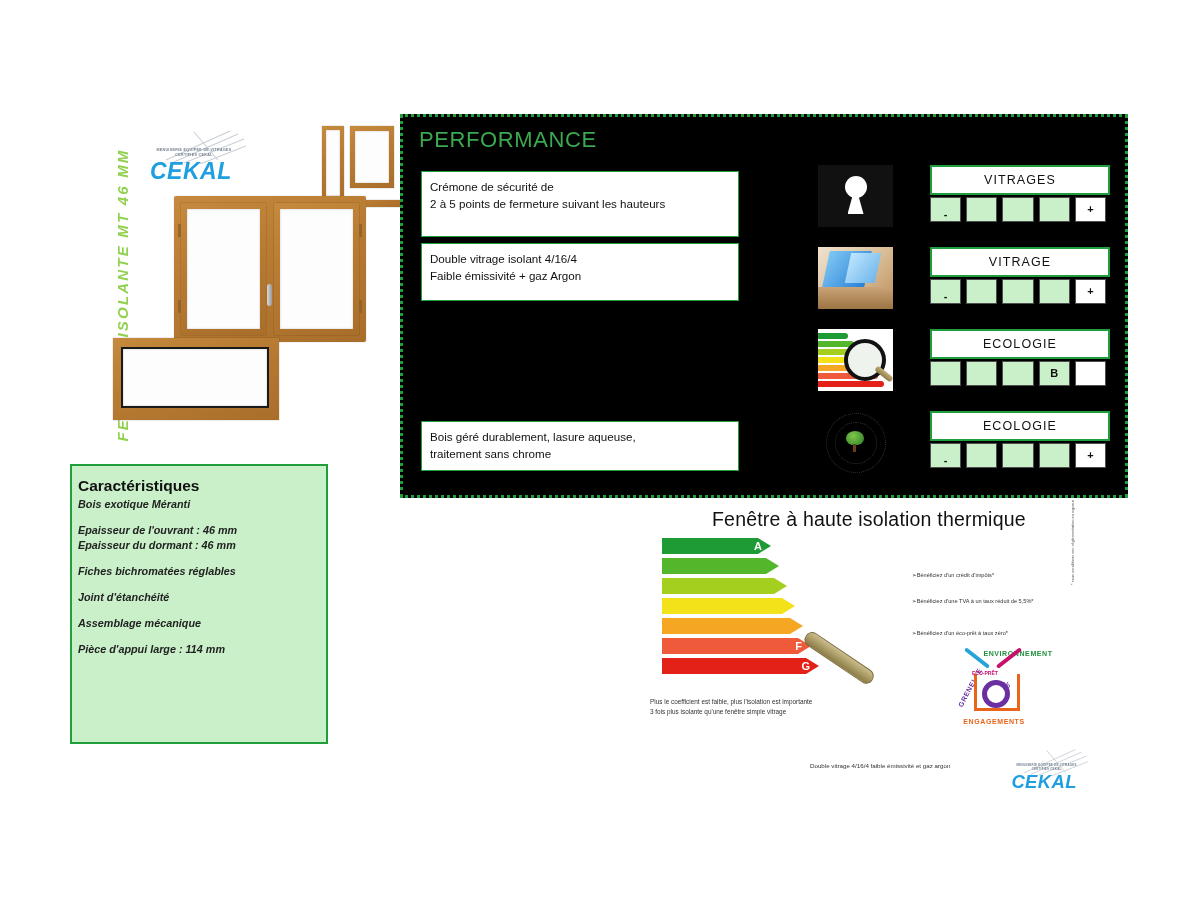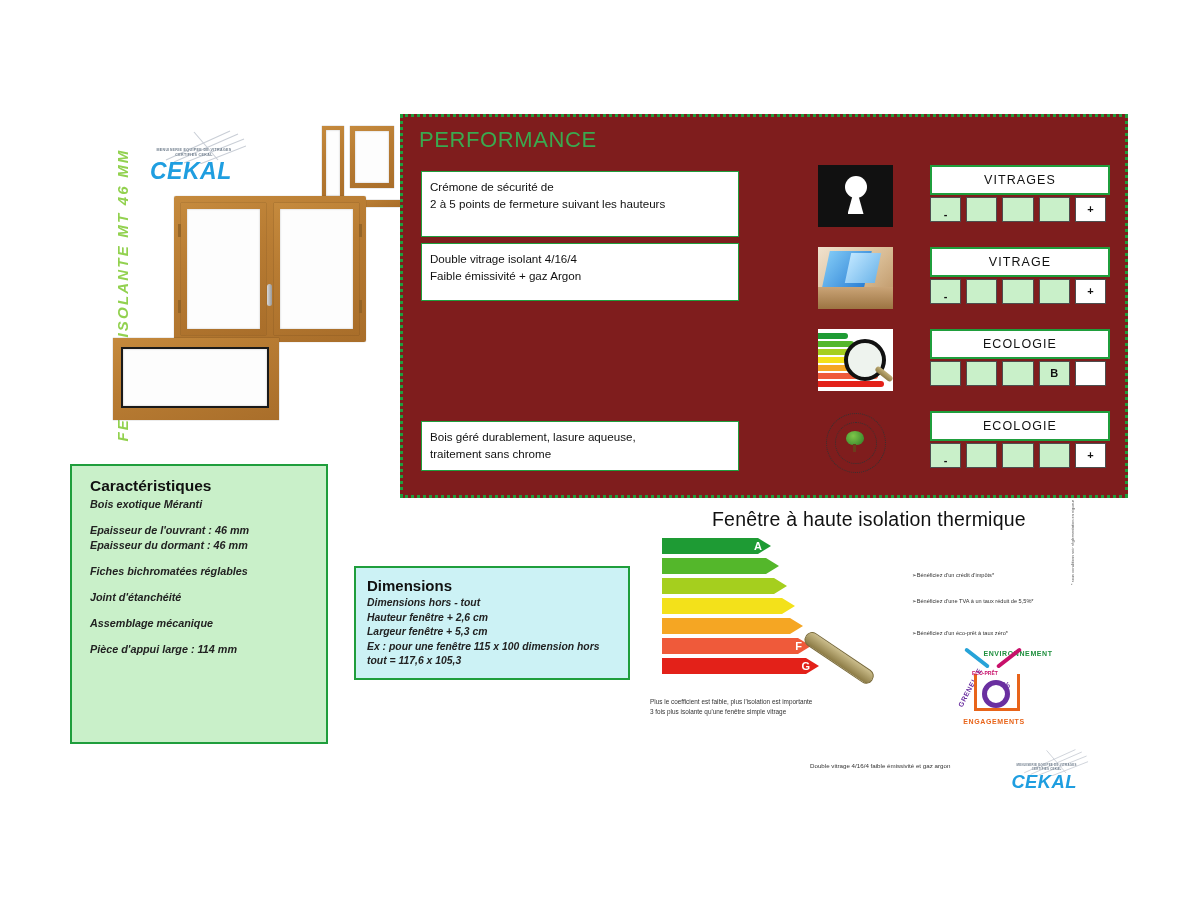--- a/index.html
+++ b/index.html
@@ -61,21 +61,21 @@
 
   
   #win-low{left:113px;top:338px;width:166px;height:82px;}
   #win-low .outer{position:absolute;inset:0;}
   #win-low .inner{position:absolute;left:8px;top:9px;right:10px;bottom:12px;background:#1a1a1a;}
   #win-low .glass{position:absolute;inset:2px;}
 
   
   #perf-panel{
     position:absolute;left:400px;top:114px;width:722px;height:378px;
-    border:3px dotted #1f9e3c;background:#7f1d1d;
+    border:3px dotted #1f9e3c;background:#000000;
   }
   #perf-title{
     position:absolute;left:16px;top:10px;
     font-size:22px;color:#3aa94f;letter-spacing:.6px;
   }
   .perf-box{
     position:absolute;left:18px;width:318px;
     border:1.6px solid #1f9e3c;background:#ffffff;
     padding:7px 8px 6px 8px;box-sizing:border-box;
     font-size:11.6px;line-height:16.5px;color:#111;
@@ -139,21 +139,21 @@
   }
   .th-eco .tree{
     position:absolute;left:28px;top:20px;width:18px;height:14px;border-radius:50% 50% 45% 45%;
     background:radial-gradient(circle at 40% 35%,#7ec64a,#2e7d26);
   }
   .th-eco .trunk{position:absolute;left:35px;top:33px;width:3px;height:8px;background:#6b3d1b;}
 
   
   #carac{
     position:absolute;left:70px;top:464px;width:258px;height:280px;
-    border:2px solid #1f9e3c;background:#c9f0c9;box-sizing:border-box;padding:11px 18px;
+    border:2px solid #1f9e3c;background:#c9f0c9;box-sizing:border-box;padding:11px 6px;
   }
   #carac h3{margin:0 0 2px 0;font-size:15.5px;color:#111;}
   #carac .ln{font-size:10.8px;font-style:italic;font-weight:bold;color:#222;line-height:15px;}
   #carac .gap{height:11px;}
 
   
   #dims{
     position:absolute;left:354px;top:566px;width:276px;height:114px;
     border:2px solid #1f9e3c;background:#ccf2f5;box-sizing:border-box;padding:9px 11px;
   }
@@ -373,27 +373,20 @@
     <div class="gap"></div>
     <div class="ln">Fiches bichromatées réglables</div>
     <div class="gap"></div>
     <div class="ln">Joint d'étanchéité</div>
     <div class="gap"></div>
     <div class="ln">Assemblage mécanique</div>
     <div class="gap"></div>
     <div class="ln">Pièce d'appui large : 114 mm</div>
   </div>
 
-  <div id="dims">
-    <h3>Dimensions</h3>
-    <div class="ln">Dimensions hors - tout</div>
-    <div class="ln">Hauteur fenêtre + 2,6 cm</div>
-    <div class="ln">Largeur fenêtre + 5,3 cm</div>
-    <div class="ln">Ex : pour une fenêtre 115 x 100 dimension hors tout = 117,6 x 105,3</div>
-  </div>
 
   <div id="promo-title">Fenêtre à haute isolation thermique</div>
 
   <div id="energy">
     <div class="ebar" style="top:0;width:96px;background:#1e9b34;">
       <div class="tip" style="border-left:13px solid #1e9b34;"></div>
       <div class="ltr">A</div>
     </div>
     <div class="ebar" style="top:20px;width:104px;background:#54b72b;">
         <div class="tip" style="border-left:13px solid #54b72b;"></div>

